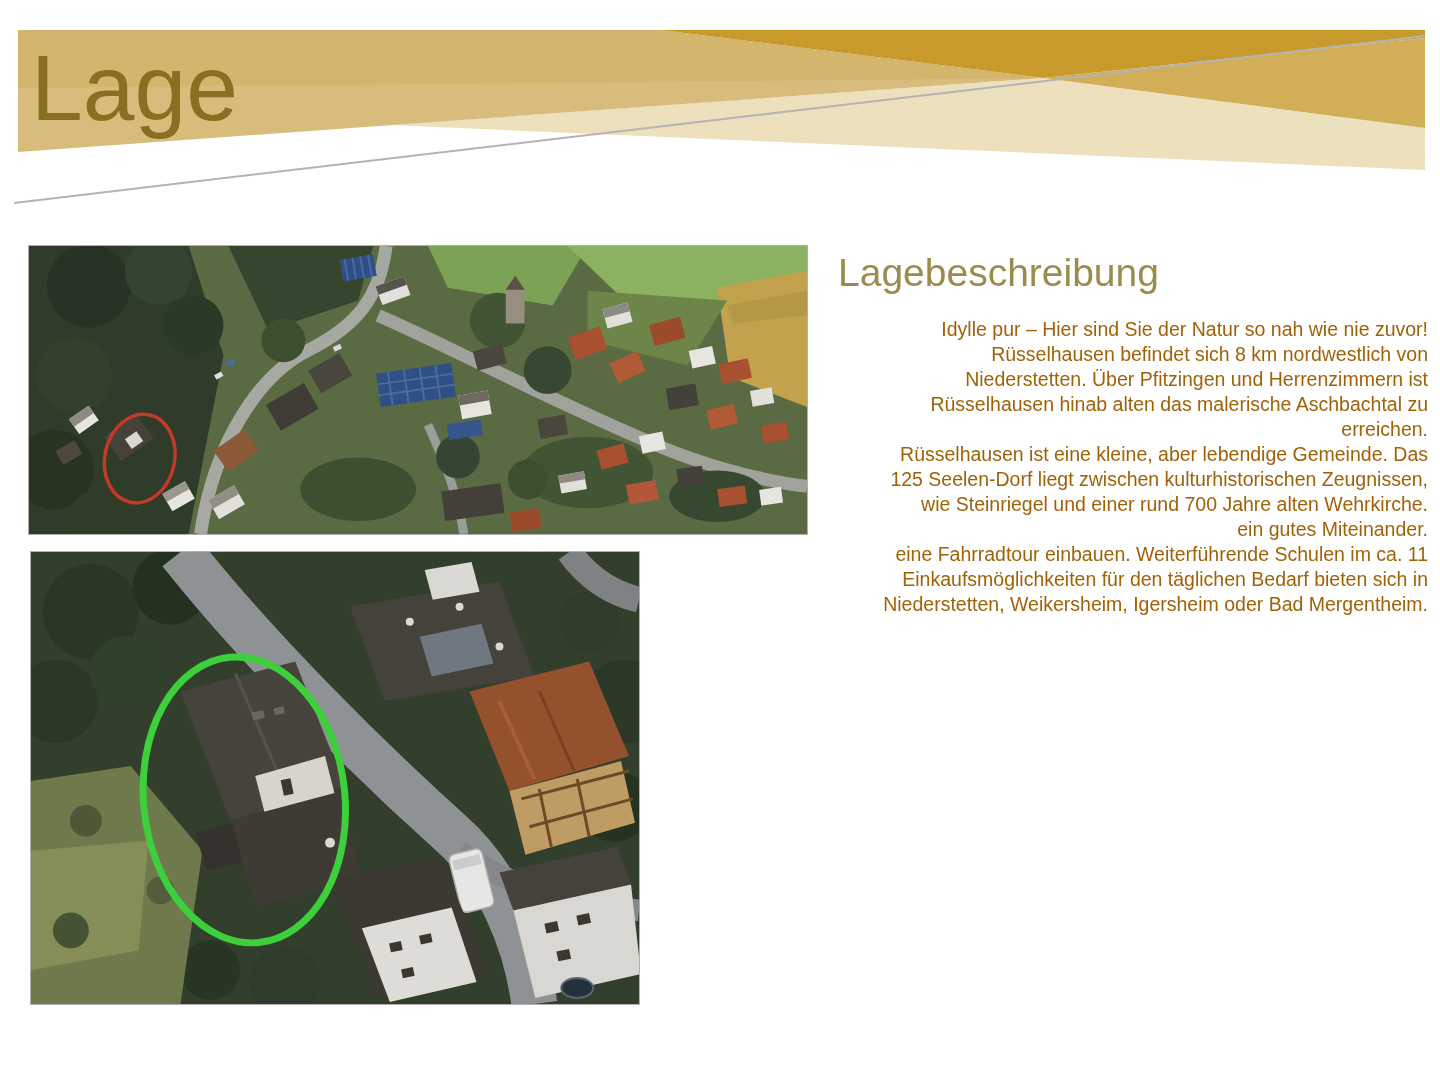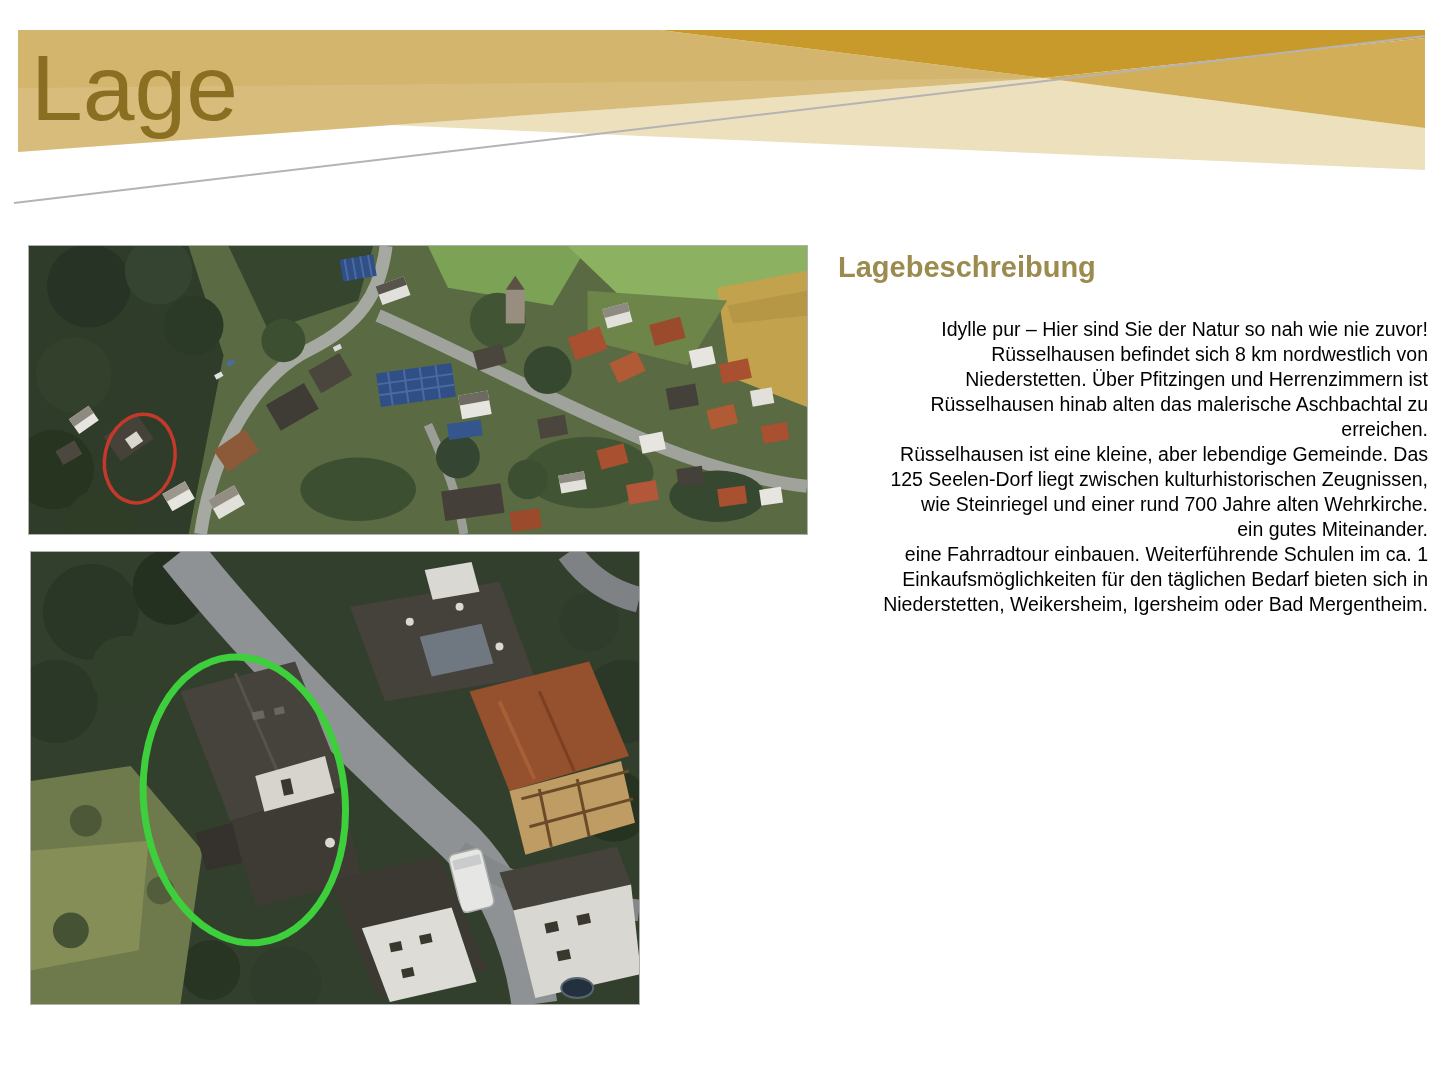--- a/index.html
+++ b/index.html
@@ -5,24 +5,24 @@
   html,body{margin:0;padding:0;background:#ffffff;}
   .slide{position:relative;width:1440px;height:1080px;background:#ffffff;overflow:hidden;
          font-family:"Liberation Sans","DejaVu Sans",sans-serif;text-align:right;}
   .hdr-svg{position:absolute;left:0;top:0;display:block;}
   .slide-title{position:absolute;left:31px;top:42px;font-size:93px;line-height:1;
                font-weight:400;color:#8a6e22;letter-spacing:0px;}
   .photo-frame{position:absolute;border:1px solid rgba(30,30,30,0.35);box-sizing:border-box;}
   .photo-frame svg{display:block;}
   .photo-top{left:28px;top:245px;width:780px;height:290px;}
   .photo-bottom{left:30px;top:551px;width:610px;height:454px;}
-  .section-heading{position:absolute;left:838px;top:250px;font-size:29px;line-height:1.2;
-                   font-weight:700;color:#9c8b4e;}
+  .section-heading{position:absolute;left:838px;top:250px;font-size:39px;line-height:1.2;
+                   font-weight:400;color:#9c8b4e;}
   .body-text{position:absolute;left:838px;top:317px;width:590px;font-size:19.5px;
-             line-height:25px;color:#000000;}
+             line-height:25px;color:#a16207;}
   .body-text .line{white-space:nowrap;height:25px;}
 </style>
 </head>
 <body>
 
 <div class="slide">
 
   <svg class="hdr-svg" width="1440" height="230" viewBox="0 0 1440 230">
 
     <polygon points="390,125 1043,78 1425,128 1425,170" fill="#ece0bd"></polygon>
@@ -288,18 +288,18 @@
   <div class="body-text">
     <div class="line">Idylle pur – Hier sind Sie der Natur so nah wie nie zuvor!</div>
     <div class="line">Rüsselhausen befindet sich 8 km nordwestlich von</div>
     <div class="line">Niederstetten. Über Pfitzingen und Herrenzimmern ist</div>
     <div class="line">Rüsselhausen hinab alten das malerische Aschbachtal zu</div>
     <div class="line">erreichen.</div>
     <div class="line">Rüsselhausen ist eine kleine, aber lebendige Gemeinde. Das</div>
     <div class="line">125 Seelen-Dorf liegt zwischen kulturhistorischen Zeugnissen,</div>
     <div class="line">wie Steinriegel und einer rund 700 Jahre alten Wehrkirche.</div>
     <div class="line">ein gutes Miteinander.</div>
-    <div class="line">eine Fahrradtour einbauen. Weiterführende Schulen im ca. 1</div>
+    <div class="line">eine Fahrradtour einbauen. Weiterführende Schulen im ca. 11</div>
     <div class="line">Einkaufsmöglichkeiten für den täglichen Bedarf bieten sich in</div>
     <div class="line">Niederstetten, Weikersheim, Igersheim oder Bad Mergentheim.</div>
   </div>
 
 </div>
 
 </body></html>

